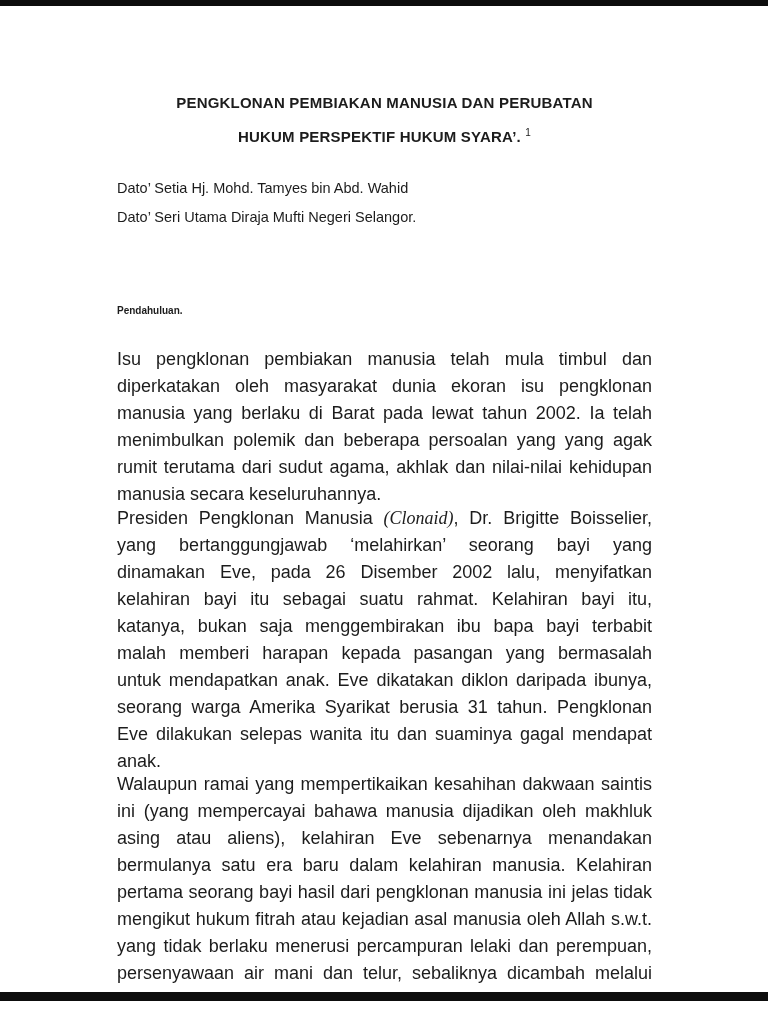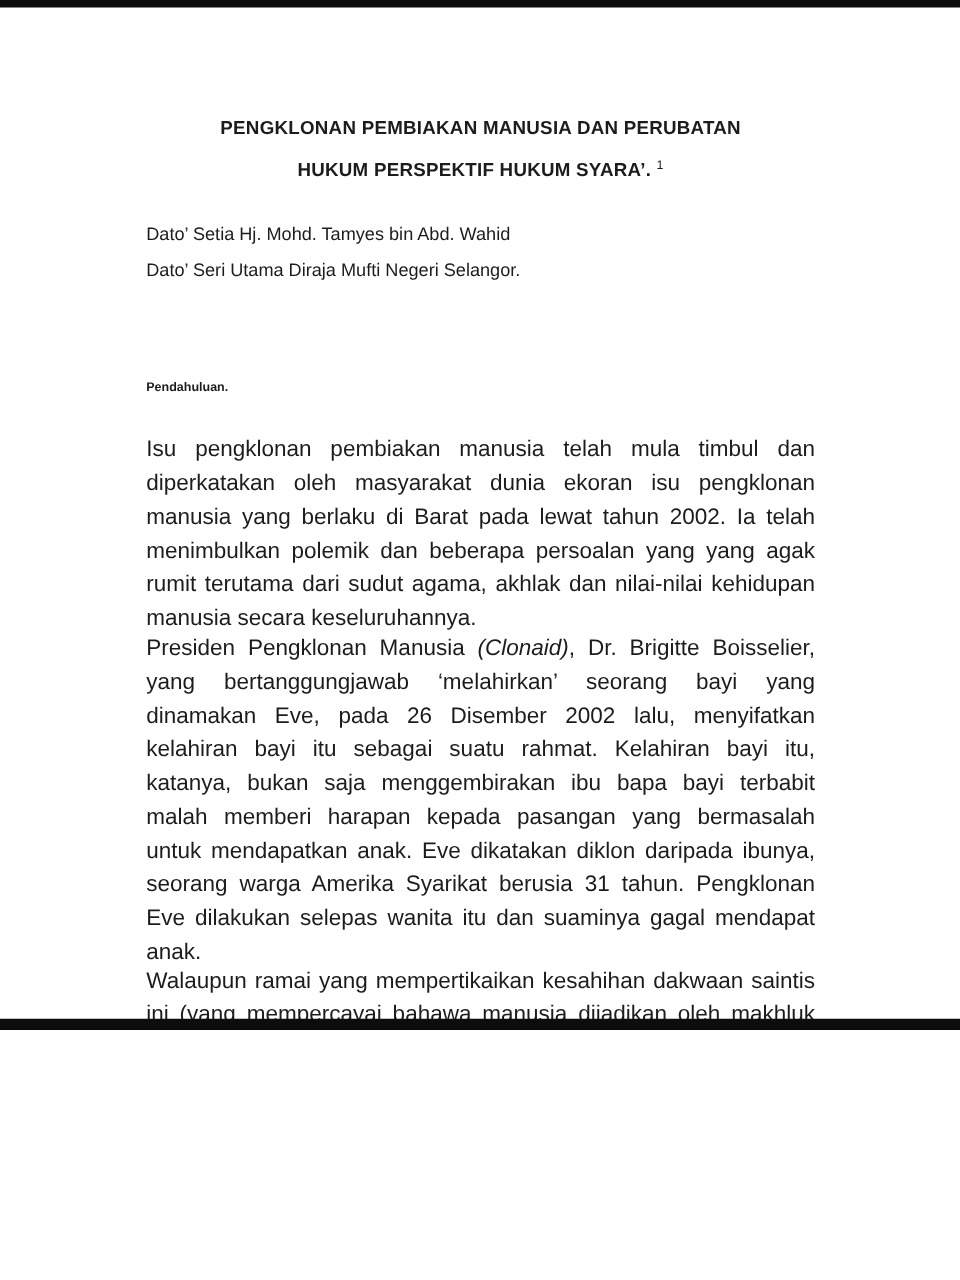--- a/index.html
+++ b/index.html
@@ -3,21 +3,21 @@
 <meta charset="utf-8">
 <style>
   html, body {
     margin: 0;
     padding: 0;
     background: #ffffff;
   }
   .page {
     position: relative;
     width: 768px;
-    height: 824px;
+    height: 1001px;
     background: #ffffff;
     font-family: "Liberation Sans", "DejaVu Sans", sans-serif;
     color: #1c1c1c;
     overflow: hidden;
     margin: 0 auto;
   }
   .edge-bar {
     position: absolute;
     left: 0;
     width: 768px;
@@ -61,21 +61,21 @@
 
   .para {
     font-size: 18px;
     line-height: 27px;
     text-align: justify;
   }
   .para-1 { top: 328px; }
   .para-2 { top: 487px; }
   .para-3 { top: 727px; margin-top: 44px; }
 
-  .italic { font-style: italic; }
+  .italic { font-style: italic; font-family: Liberation Serif, serif; }
 
   .footnote-block {
     top: 946px;
   }
   .footnote-rule {
     width: 152px;
     border: 0;
     border-top: 1.5px solid #2a2a2a;
     margin: 0 0 4px 0;
   }

